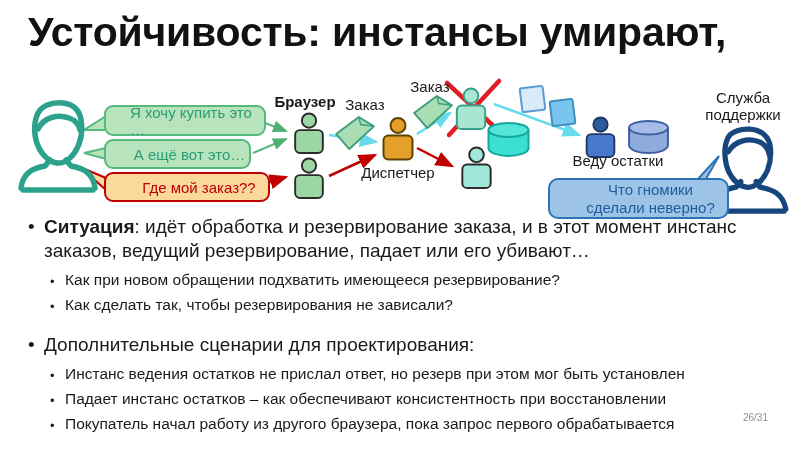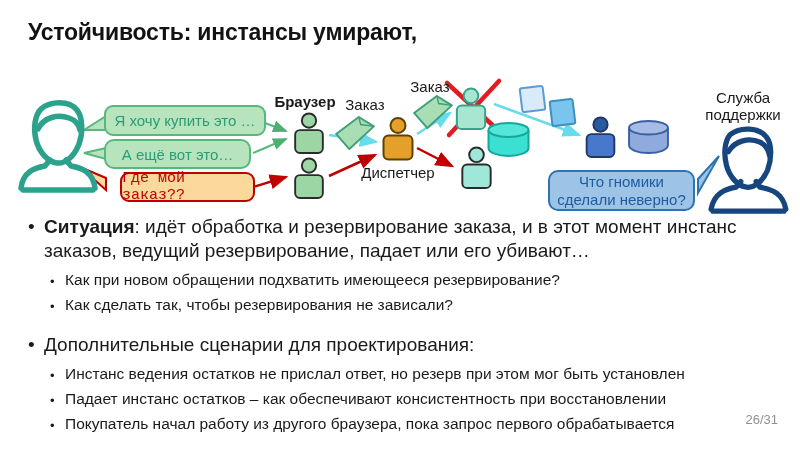--- a/index.html
+++ b/index.html
@@ -1,28 +1,28 @@
 <!DOCTYPE html>
 <html><head>
 <meta charset="utf-8">
 <style>
   html,body{margin:0;padding:0;background:#fff;}
   .slide{position:relative;width:800px;height:450px;background:#ffffff;
          font-family:"Liberation Sans",sans-serif;overflow:hidden;color:#1a1a1a;}
 
   
-  .title{position:absolute;left:28px;top:14px;font-size:23px;font-weight:700;
+  .title{position:absolute;left:28px;top:14px;font-size:41px;font-weight:700;
          color:#121212;line-height:37px;letter-spacing:-0.2px;z-index:4;}
 
   
   .dlbl{position:absolute;font-size:15px;line-height:17px;color:#1a1a1a;z-index:3;text-align:center;}
 
   
   .bub{position:absolute;border-radius:9px;font-size:15px;display:flex;align-items:center;
-       justify-content:center;z-index:3;box-sizing:border-box;}
+       justify-content:center;z-index:3;box-sizing:border-box;padding-left:24px;}
   .bub.green{background:#b7e3bd;border:2px solid #56b87c;color:#2b9d74;}
   .bub.alert{background:#fbd99c;border:2px solid #c00000;color:#c00000;}
   .bub.blue{background:#9dc3e6;border:2px solid #2e74b5;color:#1f5c9e;
             flex-direction:column;line-height:18px;border-radius:10px;text-align:center;}
 
   
   .icon{position:absolute;z-index:2;}
   .icon svg{display:block;width:100%;height:100%;}
 
   
@@ -55,21 +55,21 @@
   .body{position:absolute;left:28px;top:215px;width:748px;z-index:3;}
   .li1{display:flex;font-size:19px;line-height:24px;margin:0 0 5px 0;}
   .li1 .dot{width:16px;flex:none;}
   .li1 p{margin:0;}
   .sub{margin-left:22px;}
   .li2{display:flex;font-size:15.5px;line-height:23px;margin:0;}
   .li2 .dot{width:15px;flex:none;font-size:13px;padding-top:2px;}
   .li2 p{margin:0;}
   .group2{margin-top:15px;}
 
-  .pagenum{position:absolute;right:22px;top:412px;font-size:13px;color:#909090;z-index:3;}
+  .pagenum{position:absolute;right:32px;top:412px;font-size:10px;color:#909090;z-index:3;}
 </style>
 </head>
 <body>
 
 <div class="slide">
 
   <div class="title">
     <div>Устойчивость: инстансы умирают,</div>
   </div>
 
@@ -112,24 +112,24 @@
       <path d="M24,32 C30,20 44,17 55,21 C61,23 65,28 66,33"></path>
       <path d="M7,91 C9,75 20,71 31,69 L36,63"></path>
       <path d="M52,63 L57,69 C68,71 79,75 81,91"></path>
       <path d="M9,93 L79,93"></path>
     </svg>
   </div>
 
   <div class="bub green" style="left:104px;top:105px;width:162px;height:31px;">
     <span>Я хочу купить это …</span>
   </div>
-  <div class="bub green" style="left:104px;top:139px;width:147px;height:30px;border-radius:10px;">
+  <div class="bub green" style="left:104px;top:139px;width:147px;height:30px;">
     <span>А ещё вот это…</span>
   </div>
-  <div class="bub alert" style="left:120px;top:172px;width:135px;height:30px;font-family:Liberation Mono, monospace;">
+  <div class="bub alert" style="left:104px;top:172px;width:166px;height:30px;">
     <span>Где мой заказ??</span>
   </div>
 
   <div class="dlbl" style="left:270px;top:93px;width:70px;font-weight:bold;">Браузер</div>
   <div class="icon p-green" style="left:291px;top:112px;width:36px;height:42px;">
     <svg viewBox="0 0 36 44">
         <circle cx="18" cy="9" r="7.5"></circle>
         <rect x="3.5" y="19" width="29" height="24" rx="5"></rect>
       </svg>
   </div>
@@ -192,22 +192,23 @@
         <circle cx="18" cy="9" r="7.5"></circle>
         <rect x="3.5" y="19" width="29" height="24" rx="5"></rect>
       </svg>
   </div>
   <div class="icon cyl-blue" style="left:627px;top:119px;width:43px;height:35px;">
     <svg viewBox="0 0 44 36">
         <path class="cylbody" d="M2,9 L2,27 C2,31.5 11,35 22,35 C33,35 42,31.5 42,27 L42,9"></path>
         <ellipse class="cyltop" cx="22" cy="9" rx="20" ry="7"></ellipse>
       </svg>
   </div>
-
-  <div class="bub blue" style="left:548px;top:170px;width:147px;height:41px;text-align:center;">
+  <div class="dlbl" style="left:563px;top:152px;width:110px;">Веду остатки</div>
+
+  <div class="bub blue" style="left:548px;top:178px;width:181px;height:41px;text-align:center;">
     <span>Что гномики</span>
     <span>сделали неверно?</span>
   </div>
 
   <div class="dlbl" style="left:693px;top:89px;width:100px;">
     <div>Служба</div>
     <div>поддержки</div>
   </div>
   <div class="icon" style="left:701px;top:123px;width:93px;height:92px;">
     <svg viewBox="0 0 92 96" fill="none" stroke="#17457e" stroke-width="5.5" stroke-linecap="round" stroke-linejoin="round">

